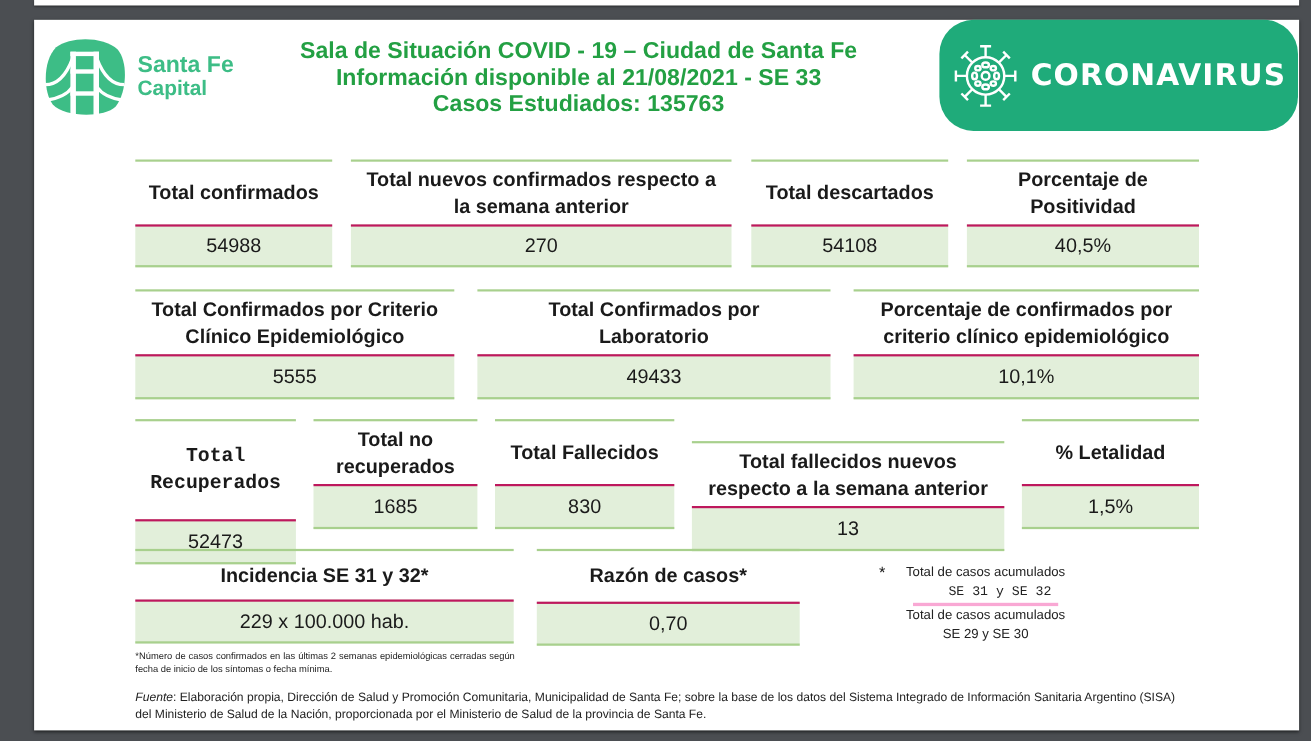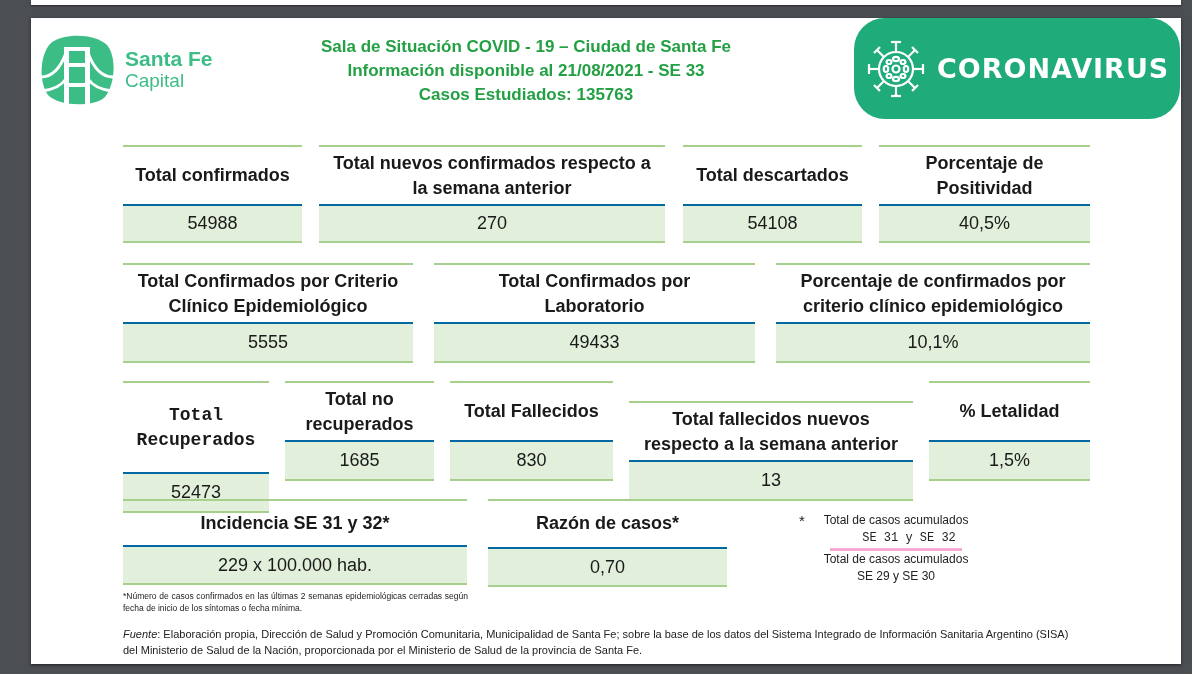--- a/index.html
+++ b/index.html
@@ -14,45 +14,45 @@
   }
   .sheet {
     position:absolute; left:31px; top:18px; width:1150px; height:646px;
     background:#ffffff; box-shadow:0 1px 3px rgba(0,0,0,.6);
   }
   
   .logo { position:absolute; left:8px; top:15px; display:flex; align-items:center; }
   .logo-mark { width:76px; height:74px; }
   .logo-text { margin-left:10px; color:#3dbd86; line-height:1.08; }
   .logo-text .l1 { font-size:21px; font-weight:700; display:block; }
-  .logo-text .l2 { font-size:19px; font-weight:400; display:block; }
+  .logo-text .l2 { font-size:19px; font-weight:700; display:block; }
   
   .title-block {
     position:absolute; left:230px; top:17px; width:530px; text-align:center;
-    color:#23a043; font-weight:700; font-size:17px; line-height:24px;
+    color:#23a043; font-weight:700; font-size:21px; line-height:24px;
   }
   .title-block div { white-space:nowrap; }
   
   .corona {
     position:absolute; left:823px; top:0; width:326px; height:101px;
     background:#1fab7a; display:flex; align-items:center;border-radius:31px;
   }
   .corona svg { margin-left:11px; width:62px; height:62px; }
   .corona-label {
     color:#ffffff; font-weight:700; font-size:27px; letter-spacing:1px; margin-left:10px;
     font-family:"DejaVu Sans", sans-serif;
   }
   
   .card { position:absolute; }
   .card .head {
     border-top:2px solid #a8d08d; display:flex; align-items:center; justify-content:center;
     text-align:center; font-weight:700; color:#1a1a1a; font-size:18px; line-height:25px;
   }
   .card .val {
-    background:#e2efda; border-top:2px solid #0369a1; border-bottom:2px solid #a8d08d;
+    background:#e2efda; border-top:2px solid #be185d; border-bottom:2px solid #a8d08d;
     display:flex; align-items:center; justify-content:center;
     font-size:18px; color:#1a1a1a;
   }
   .footnote-small {
     position:absolute; left:92px; top:572px; width:345px;
     font-size:8.5px; line-height:12px; color:#222; text-align:justify;
   }
   .ratio-note {
     position:absolute; left:760px; top:494px; width:210px; font-size:12px; color:#222;
     line-height:17px; text-align:center;

